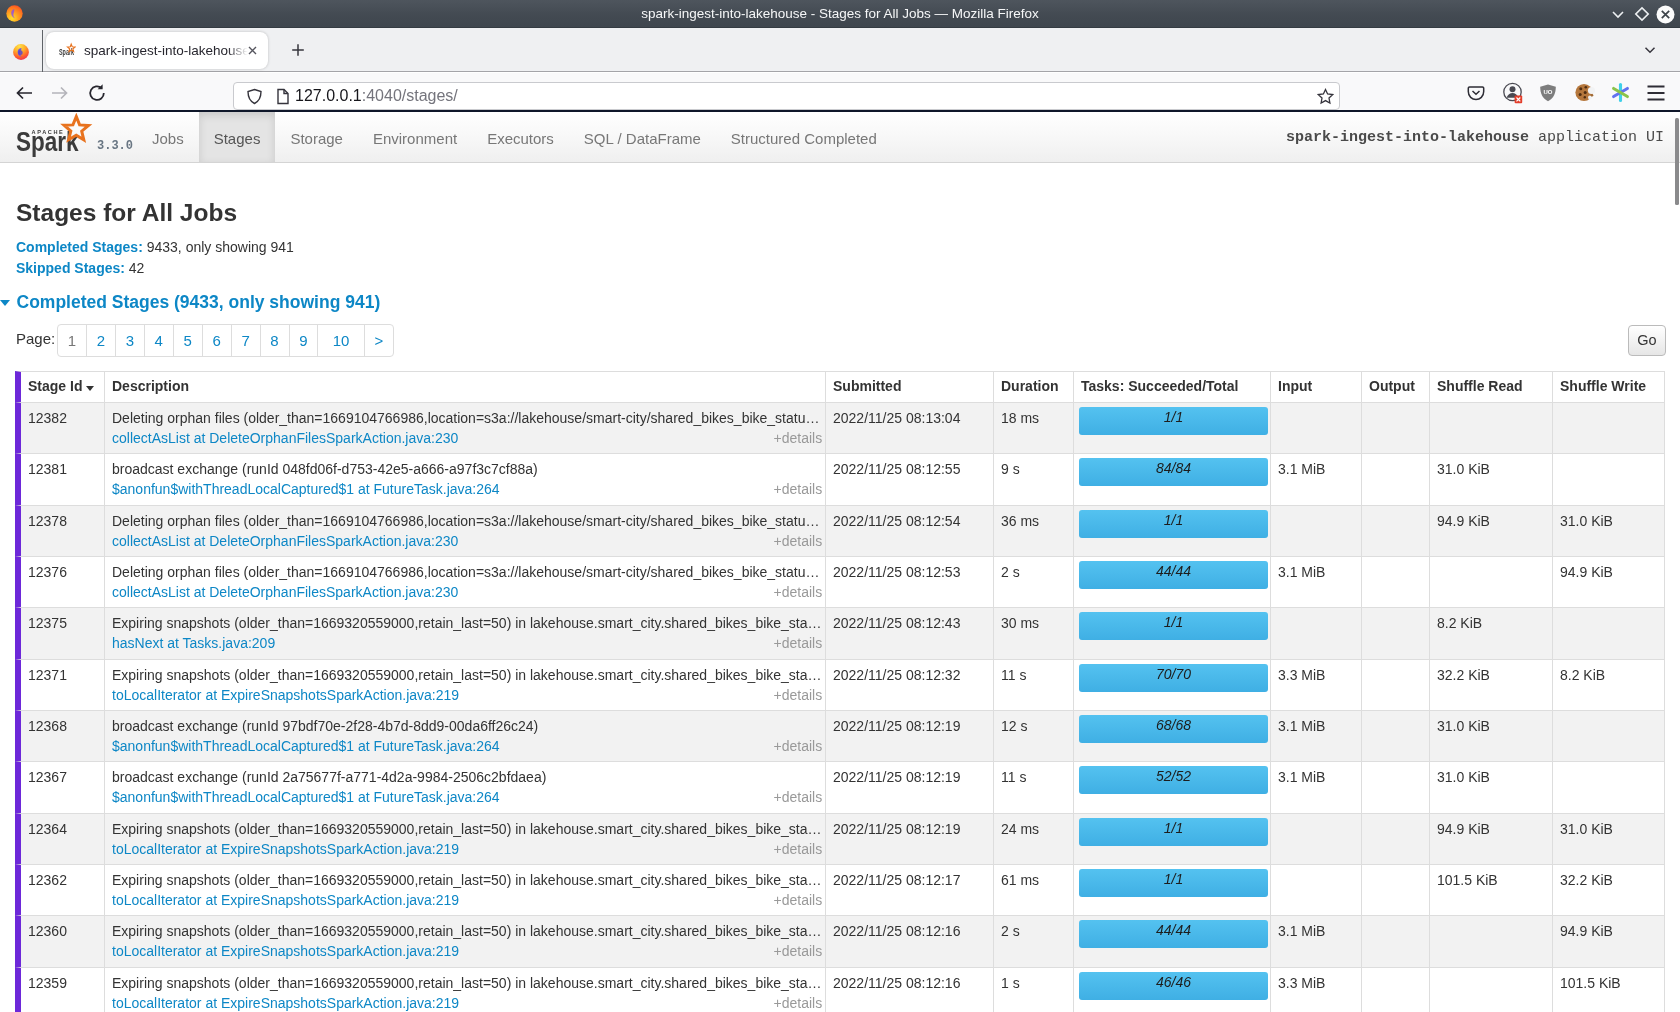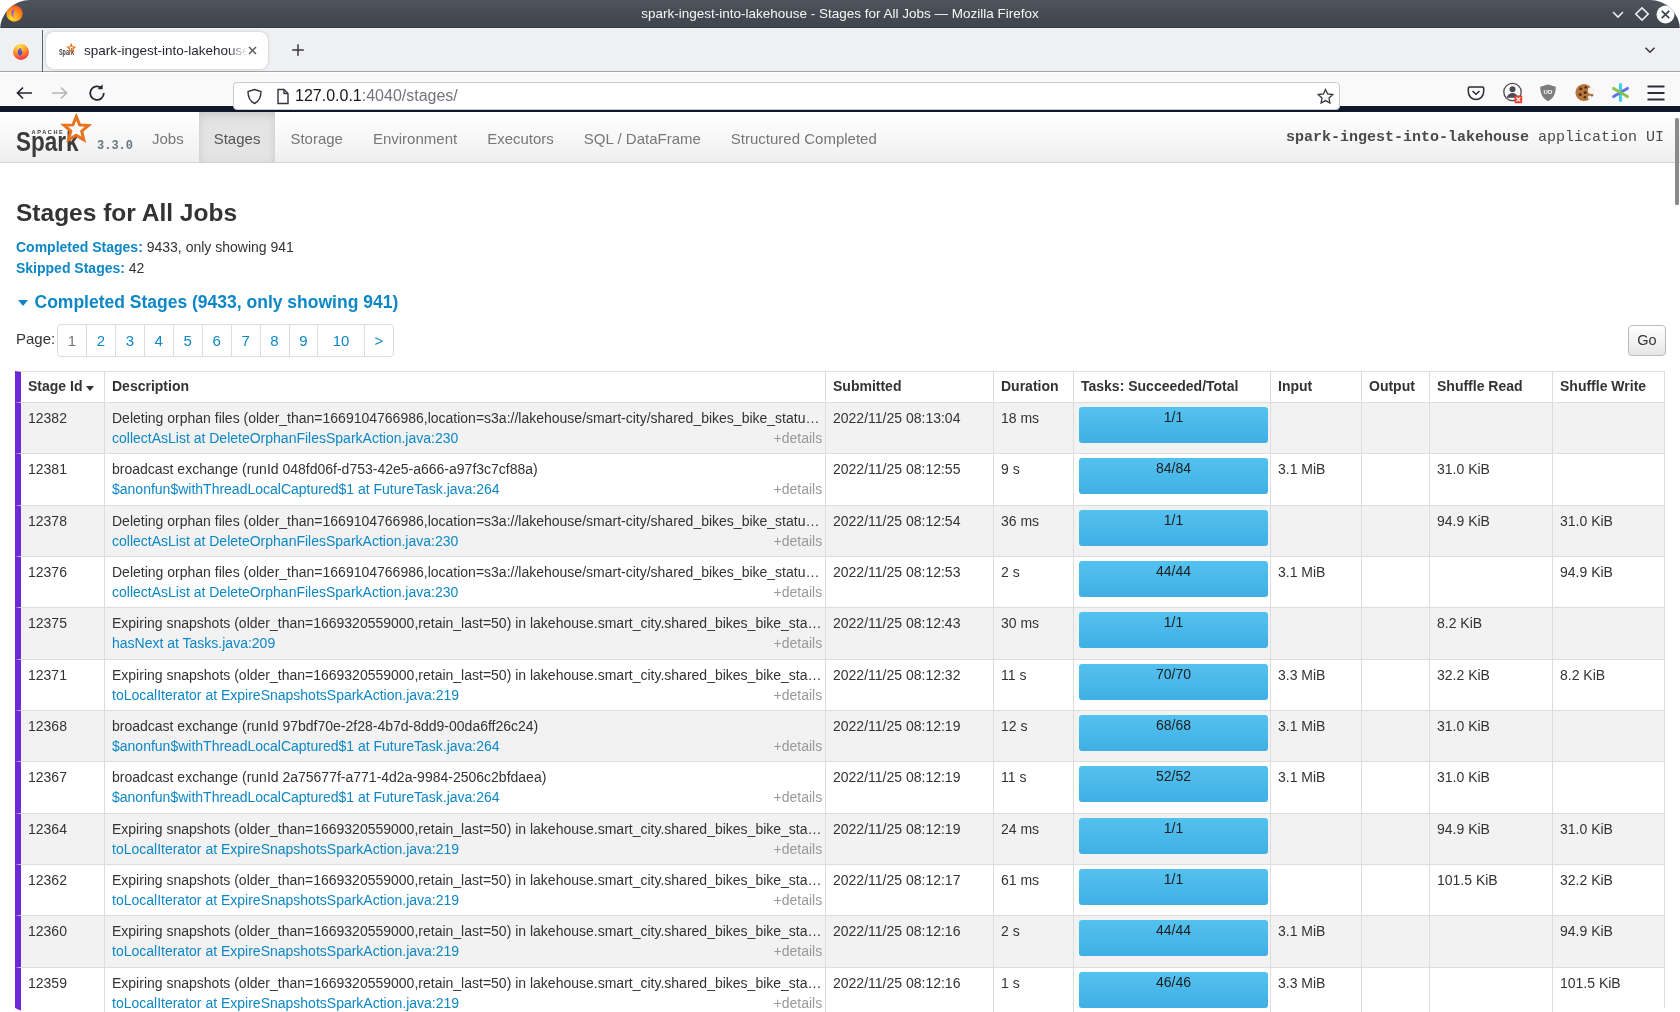--- a/index.html
+++ b/index.html
@@ -1,18 +1,18 @@
 <!DOCTYPE html>
 <html><head>
 <meta charset="utf-8">
 <style>
 * { margin:0; padding:0; box-sizing:border-box; }
 html,body { width:1680px; height:1012px; overflow:hidden; }
 body { font-family:"Liberation Sans", sans-serif; background:#fff; }
-#root { position:relative; width:1680px; height:1012px; overflow:hidden; background:#fff;border-radius:30px; }
+#root { position:relative; width:1680px; height:1012px; overflow:hidden; background:#fff; }
 .abs { position:absolute; }
 
 
 #titlebar { position:absolute; left:0; top:0; width:1680px; height:28px;
   background:linear-gradient(180deg,#4e555d 0%,#434a52 55%,#3f464e 100%);
   border-bottom:1px solid #343b42; }
 #titletext { position:absolute; top:0; left:0; width:1680px; height:27px; line-height:27px;
   text-align:center; color:#f6f7f8; font-size:13.5px; }
 
 
@@ -22,41 +22,41 @@
 #tabtitle { position:absolute; left:38px; top:0; width:167px; height:37px; line-height:37px;
   font-size:13.5px; color:#27262e; white-space:nowrap; overflow:hidden;
   -webkit-mask-image:linear-gradient(90deg,#000 86%,transparent 98%);
   mask-image:linear-gradient(90deg,#000 86%,transparent 98%); }
 .tabclose { position:absolute; right:7px; top:10px; width:17px; height:17px; }
 #newtab { position:absolute; left:288px; top:12px; width:20px; height:20px; }
 #alltabs { position:absolute; left:1640px; top:12px; width:20px; height:20px; }
 
 
 #toolbar { position:absolute; left:0; top:73px; width:1680px; height:39px; background:#f9f9fa;
-  border-bottom:6px solid #0f172a; }
+  border-bottom:2px solid #0f172a; }
 #urlbar { position:absolute; left:233px; top:8.5px; width:1107px; height:28px; background:#fff;
   border:1px solid #c9cace; border-radius:4px; }
 #urltext { position:absolute; left:61px; top:0; height:26px; line-height:26px; font-size:16px; color:#16161b; white-space:nowrap; }
 #urltext .dim { color:#74747c; }
 
 
 #sparknav { position:absolute; left:0; top:112px; width:1680px; height:51px;
   background:linear-gradient(180deg,#ffffff 0%,#f6f6f6 60%,#efefef 100%);
   border-bottom:1px solid #d4d4d4; }
 #navitems { position:absolute; left:137px; top:0; height:50px; }
 #navitems .item { float:left; height:50px; line-height:54px; padding:0 15px; font-size:15px; color:#777777; }
 #navitems .item.active { background:#e4e4e4; box-shadow:inset 0 3px 8px rgba(0,0,0,0.125); color:#555; }
 #appui { position:absolute; right:16px; top:0; height:50px; line-height:52px; font-size:15px; color:#4a4a4a;font-family:Liberation Mono, monospace; }
 #sparkversion { position:absolute; left:97px; top:27px; font-size:12px; font-weight:bold; color:#697683;font-family:Liberation Mono, monospace; }
 
 
 .h3 { position:absolute; left:16px; top:201.4px; font-size:24.5px; font-weight:bold; color:#333; line-height:1; }
 .infoline { position:absolute; left:16px; font-size:14px; color:#333; line-height:1; }
 .blue { color:#0d87c6; }
-.h4row { position:absolute; left:18px; top:294.2px; line-height:1;text-align:center; }
+.h4row { position:absolute; left:0; top:294.2px; line-height:1;text-align:center; }
 .h4row .tri { position:absolute; left:0; top:5.5px; width:0; height:0; border-left:5.5px solid transparent;
   border-right:5.5px solid transparent; border-top:6.5px solid #0d87c6; }
 .h4row .txt { font-size:17.5px; font-weight:bold; color:#0d87c6; margin-left:16.5px; line-height:1; display:inline-block; }
 
 
 #pagelabel { position:absolute; left:16px; top:331px; font-size:15px; color:#333; line-height:1; }
 #pager { position:absolute; left:57px; top:324px; height:33px; background:#fff;
   border:1px solid #ddd; border-radius:4px; display:flex; }
 #pager .pc { height:31px; line-height:31px; padding:0 9.8px; font-size:15px; color:#0d87c6;
   border-left:1px solid #ddd; text-align:center; }
@@ -73,23 +73,23 @@
   font-size:14px; color:#333; }
 #stagetable th, #stagetable td { border-right:1px solid #dddddd; border-bottom:1px solid #dddddd; vertical-align:top; }
 #stagetable th:first-child, #stagetable td:first-child { border-left:6px solid #6d28d9; }
 #stagetable th { border-top:1px solid #dddddd; height:32px; font-weight:bold; text-align:left; padding:0 7px 3px 7px; vertical-align:middle; }
 #stagetable td { height:51.35px; padding:5px 2.8px 0 7px; line-height:20px; }
 #stagetable td.tc { padding:4px 2px 0 5px; }
 #stagetable tr.odd { background:#f2f2f2;margin-left:32px; }
 .desc1 { white-space:nowrap; overflow:hidden; text-overflow:ellipsis; }
 .desc2 { white-space:nowrap; }
 .desc2 .details { float:right; color:#999; }
-.pbar { height:36px; margin-top:0px; border-radius:3px;
+.pbar { height:28px; margin-top:0px; border-radius:3px;
   background:linear-gradient(180deg,#54c2f0 0%,#3fafe4 100%);
-  text-align:center; line-height:20px; color:#1d1d1d; font-size:14px; }
+  text-align:center; line-height:20px; color:#1d1d1d; font-size:14px;font-style:italic; }
 a.tlink { color:#0d87c6; text-decoration:none; }
 .sorttri { display:inline-block; width:0; height:0; border-left:4.5px solid transparent;
   border-right:4.5px solid transparent; border-top:5px solid #333; margin-left:4px; }
 
 #scrollthumb { position:absolute; left:1675px; top:118px; width:3.5px; height:87px; background:#8a8a8c; border-radius:1.5px; }
 </style>
 </head>
 <body>
 <div id="root">
 

